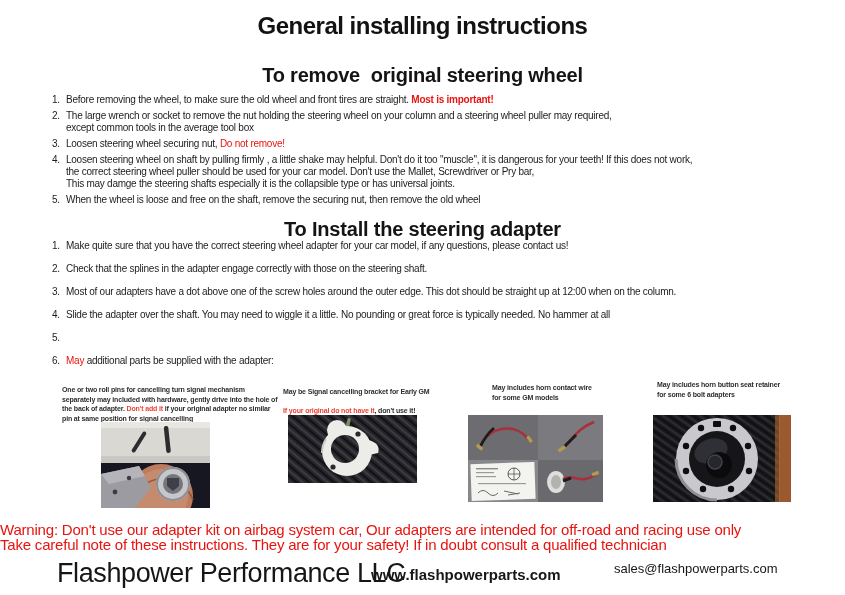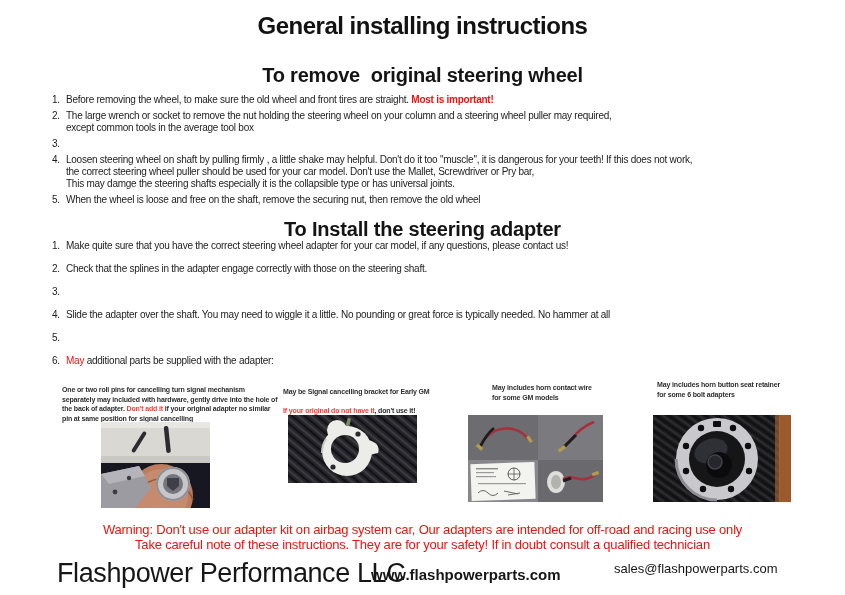--- a/index.html
+++ b/index.html
@@ -39,22 +39,22 @@
   .cap2{left:283px; top:387px; width:200px;}
   .cap3{left:492px; top:383px; width:140px;}
   .cap4{left:657px; top:380px; width:160px;}
   .photo{position:absolute;}
   .photo svg{display:block;}
   .photo1{left:101px; top:422px;}
   .photo2{left:288px; top:415px;}
   .photo3{left:468px; top:415px;}
   .photo4{left:653px; top:415px;}
   .warning{
-    position:absolute; top:523px; left:0; width:100%; text-align:center;
-    color:#e8140f; font-size:13px; line-height:14.5px; letter-spacing:-0.2px;
+    position:absolute; top:523px; left:0; width:100%; 
+    color:#e8140f; font-size:15px; line-height:14.5px; letter-spacing:-0.2px;
   }
   .company{
     position:absolute; left:57px; top:558px; font-size:27px; letter-spacing:-0.4px; color:#161616;
   }
   .website{
     position:absolute; left:371px; top:566px; font-size:15px; font-weight:600; color:#161616;
   }
   .email{
     position:absolute; left:614px; top:561px; font-size:13px; color:#161616;
   }
@@ -73,20 +73,21 @@
       <span class="num">1.</span>
       <span class="itext"><span>Before removing the wheel, to make sure the old wheel and front tires are straight. </span><span class="red">Most is important!</span></span>
     </div>
     <div class="item">
       <span class="num">2.</span>
       <span class="itext"><span>The large wrench or socket to remove the nut holding the steering wheel on your column and a steering wheel puller may required,
 except common tools in the average tool box</span><span class="red"></span></span>
     </div>
     <div class="item">
       <span class="num">3.</span>
+      <span class="itext"><span>Loosen steering wheel securing nut, </span><span class="red">Do not remove!</span></span>
     </div>
     <div class="item">
       <span class="num">4.</span>
       <span class="itext"><span>Loosen steering wheel on shaft by pulling firmly , a little shake may helpful. Don't do it too "muscle", it is dangerous for your teeth! If this does not work,
 the correct steering wheel puller should be used for your car model. Don't use the Mallet, Screwdriver or Pry bar,
 This may damge the steering shafts especially it is the collapsible type or has universal joints.</span><span class="red"></span></span>
     </div>
     <div class="item">
       <span class="num">5.</span>
       <span class="itext"><span>When the wheel is loose and free on the shaft, remove the securing nut, then remove the old wheel</span><span class="red"></span></span>
@@ -99,20 +100,21 @@
     <div class="item">
       <span class="num">1.</span>
       <span class="itext"><span class="red"></span><span>Make quite sure that you have the correct steering wheel adapter for your car model, if any questions, please contact us!</span></span>
     </div>
     <div class="item">
       <span class="num">2.</span>
       <span class="itext"><span class="red"></span><span>Check that the splines in the adapter engage correctly with those on the steering shaft.</span></span>
     </div>
     <div class="item">
       <span class="num">3.</span>
+      <span class="itext"><span class="red"></span><span>Most of our adapters have a dot above one of the screw holes around the outer edge. This dot should be straight up at 12:00 when on the column.</span></span>
     </div>
     <div class="item">
       <span class="num">4.</span>
       <span class="itext"><span class="red"></span><span>Slide the adapter over the shaft. You may need to wiggle it a little. No pounding or great force is typically needed. No hammer at all</span></span>
     </div>
     <div class="item">
       <span class="num">5.</span>
     </div>
     <div class="item">
       <span class="num">6.</span>

